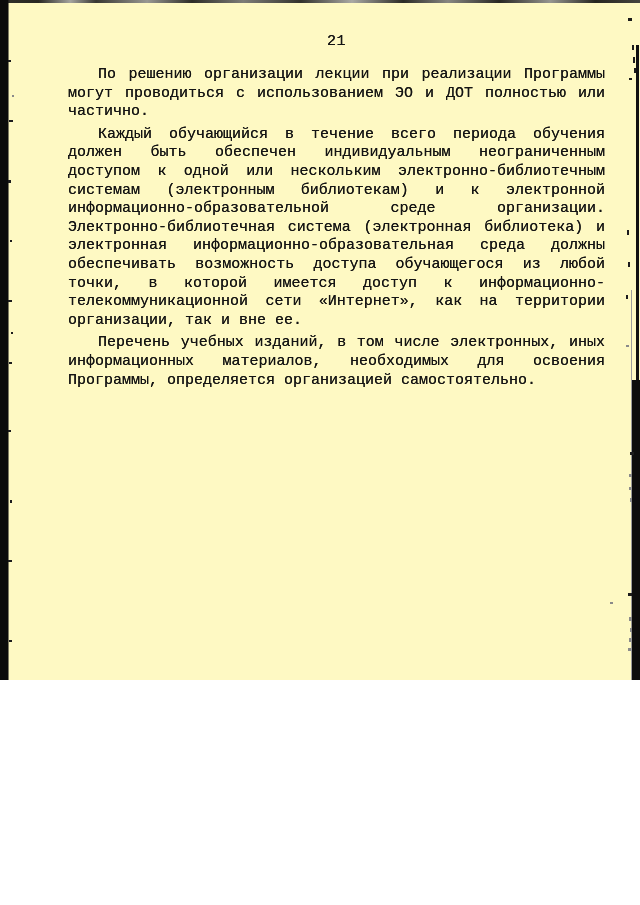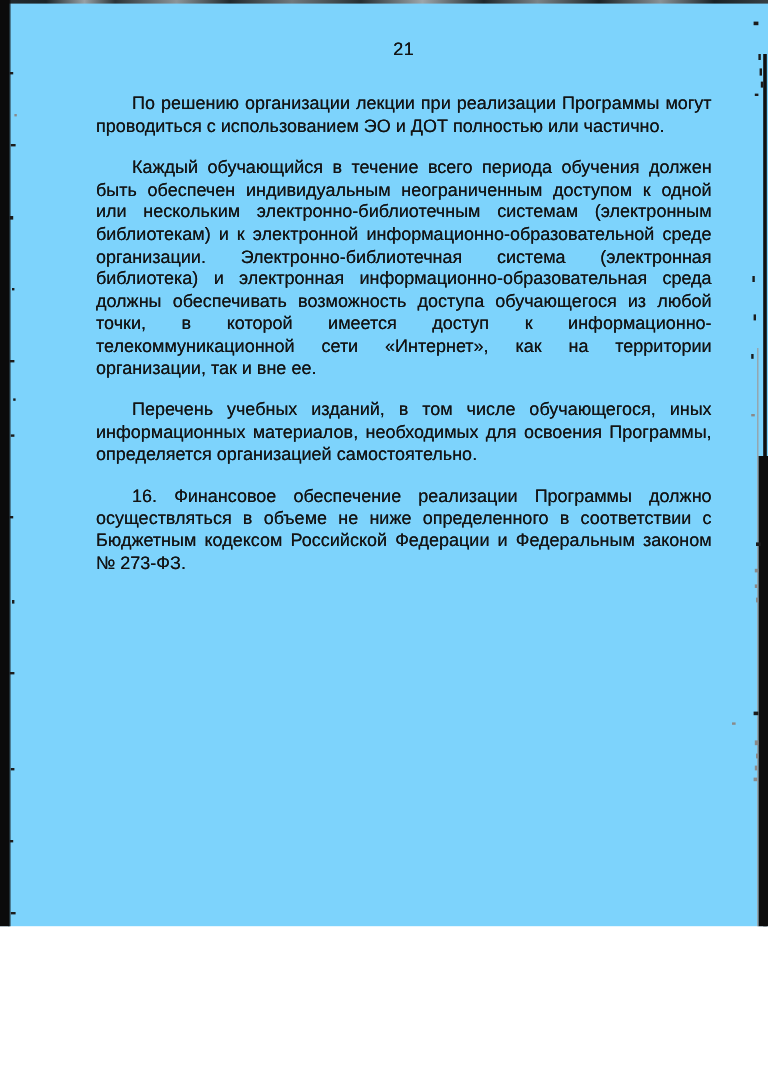--- a/index.html
+++ b/index.html
@@ -3,24 +3,24 @@
 <meta charset="utf-8">
 <style>
   html, body {
     margin: 0;
     padding: 0;
     background: #ffffff;
   }
   .scan {
     position: relative;
     width: 640px;
-    height: 772px;
-    background: #7dd3fc;
+    height: 680px;
+    background: #fef9c3;
     overflow: hidden;
-    font-family: Liberation Sans, sans-serif;
+    font-family: Liberation Mono, monospace;
     color: #141414;
   }
   
   .edge-top {
     position: absolute; left: 0; top: 0; width: 640px; height: 3px;
     background: linear-gradient(90deg,
       #1a1a1a 0%, #111 6%, #9a9a9a 11%, #222 15%, #8d8d8d 23%,
       #161616 30%, #6f6f6f 38%, #1c1c1c 47%, #a0a0a0 55%, #141414 63%,
       #7a7a7a 70%, #101010 78%, #8a8a8a 86%, #0e0e0e 93%, #303030 100%);
     opacity: .9;
@@ -57,21 +57,21 @@
     text-shadow: 0 0 .4px rgba(0,0,0,.9);
   }
   .body-text {
     position: absolute; left: 64px; top: 62px; width: 545px;
     font-size: 15px;
     line-height: 18.6px;
     text-align: justify;
     text-shadow: 0 0 .45px rgba(0,0,0,.85);
   }
   .body-text p {
-    margin: 16px;
+    margin: 4px;
     text-indent: 30px;
   }
   
   .specks i {
     position: absolute;
     display: block;
     background: #1c1c1c;
   }
   .specks i.faint { background: #8a8a8a; }
 </style>
@@ -85,22 +85,21 @@
   <div class="edge-right-thin"></div>
   <div class="edge-right-wide"></div>
   <div class="edge-gray-line"></div>
   <div class="edge-bottom"></div>
 
   <div class="pagenum">21</div>
 
   <div class="body-text">
     <p>По решению организации лекции при реализации Программы могут проводиться с использованием ЭО и ДОТ полностью или частично.</p>
     <p>Каждый обучающийся в течение всего периода обучения должен быть обеспечен индивидуальным неограниченным доступом к одной или нескольким электронно-библиотечным системам (электронным библиотекам) и к электронной информационно-образовательной среде организации. Электронно-библиотечная система (электронная библиотека) и электронная информационно-образовательная среда должны обеспечивать возможность доступа обучающегося из любой точки, в которой имеется доступ к информационно-телекоммуникационной сети «Интернет», как на территории организации, так и вне ее.</p>
-    <p>Перечень учебных изданий, в том числе обучающегося, иных информационных материалов, необходимых для освоения Программы, определяется организацией самостоятельно.</p>
-    <p>16. Финансовое обеспечение реализации Программы должно осуществляться в объеме не ниже определенного в соответствии с Бюджетным кодексом Российской Федерации и Федеральным законом № 273-ФЗ.</p>
+    <p>Перечень учебных изданий, в том числе электронных, иных информационных материалов, необходимых для освоения Программы, определяется организацией самостоятельно.</p>
   </div>
 
   <div class="specks">
 
     <i style="left:8px;top:60px;width:3px;height:2px"></i>
     <i style="left:9px;top:120px;width:4px;height:2px"></i>
     <i style="left:8px;top:180px;width:3px;height:3px"></i>
     <i style="left:10px;top:240px;width:2px;height:2px"></i>
     <i style="left:8px;top:300px;width:4px;height:2px"></i>
     <i style="left:11px;top:332px;width:2px;height:2px"></i>

